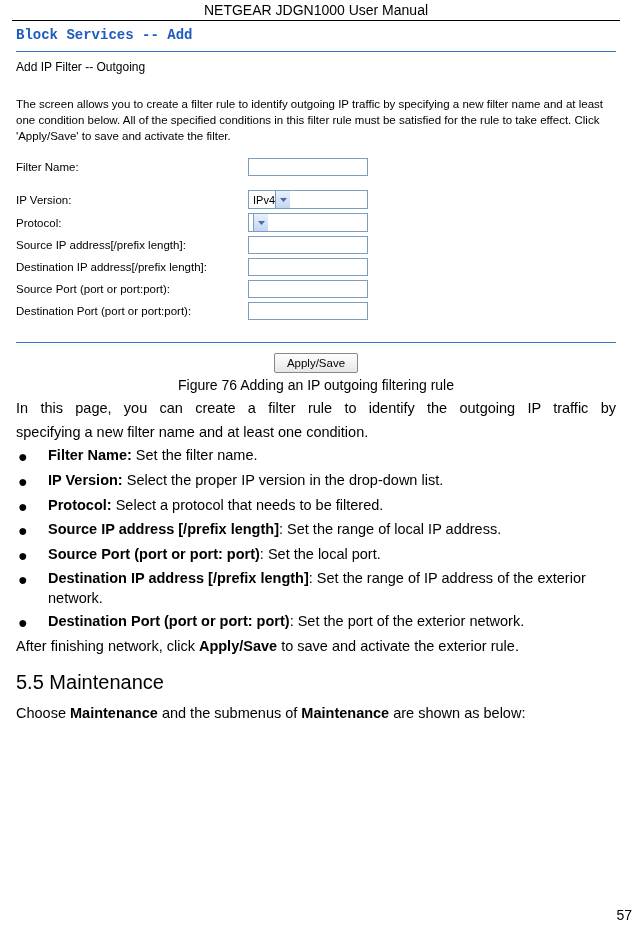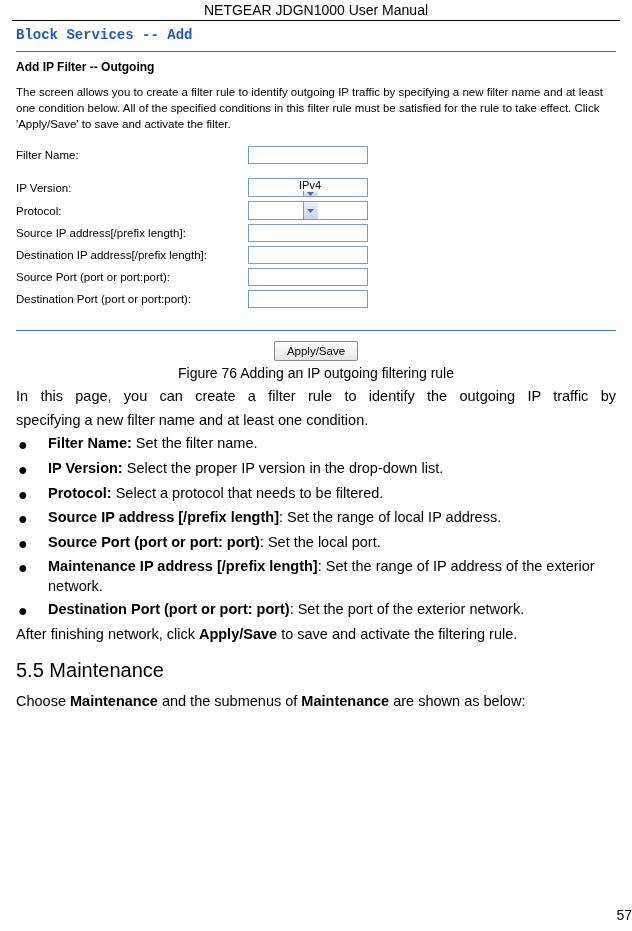--- a/index.html
+++ b/index.html
@@ -30,23 +30,23 @@
     .panel {
       margin: 0 16px;
       position: relative;
     }
     .hr-line {
       border: none;
       border-top: 1px solid #3973cb;
       margin: 6px 0 8px;
     }
     .panel-title {
-      font-weight: bold;
+      font-weight: normal;
       font-size: 12px;
-      margin-bottom: 10px;
+      margin-bottom: 22px;
     }
     .panel-desc {
       font-size: 11.5px;
       line-height: 1.4;
       margin-bottom: 14px;
     }
     .form-row {
       display: flex;
       align-items: center;
       margin-bottom: 4px;
@@ -70,21 +70,20 @@
     .select-display {
       width: 100%;
       height: 100%;
       border: 1px solid #7b9ebd;
       display: flex;
       align-items: center;
       justify-content: flex-start;
       padding-left: 4px;
       font-size: 11px;
       background: #fff;
-      flex-direction: column;
     }
     .select-arrow {
       width: 15px;
       height: 17px;
       background: linear-gradient(#e8f0fc, #c3d6f2);
       border-left: 1px solid #7b9ebd;
       display: flex;
       align-items: center;
       justify-content: center;
     }
@@ -251,30 +250,30 @@
   <div class="bullet-item">
     <div class="bullet-dot">●</div>
     <div class="bullet-text"><span class="bold">Source IP address [/prefix length]</span><span>: Set the range of local IP address.</span></div>
   </div>
   <div class="bullet-item">
     <div class="bullet-dot">●</div>
     <div class="bullet-text"><span class="bold">Source Port (port or port: port)</span><span>: Set the local port.</span></div>
   </div>
   <div class="bullet-item">
     <div class="bullet-dot">●</div>
-    <div class="bullet-text"><span class="bold">Maintenance IP address [/prefix length]</span><span>: Set the range of IP address of the exterior network.</span></div>
+    <div class="bullet-text"><span class="bold">Destination IP address [/prefix length]</span><span>: Set the range of IP address of the exterior network.</span></div>
   </div>
   <div class="bullet-item">
     <div class="bullet-dot">●</div>
     <div class="bullet-text"><span class="bold">Destination Port (port or port: port)</span><span>: Set the port of the exterior network.</span></div>
   </div>
 </div>
 
 <div class="body-text">
-  <span>After finishing network, click </span><span class="bold">Apply/Save</span><span> to save and activate the filtering rule.</span>
+  <span>After finishing network, click </span><span class="bold">Apply/Save</span><span> to save and activate the exterior rule.</span>
 </div>
 
 <div class="h2">5.5  Maintenance</div>
 
 <div class="body-text">
   <span>Choose </span><span class="bold">Maintenance</span><span> and the submenus of </span><span class="bold">Maintenance</span><span> are shown as below:</span>
 </div>
 
 <div class="page-num">57</div>
 

